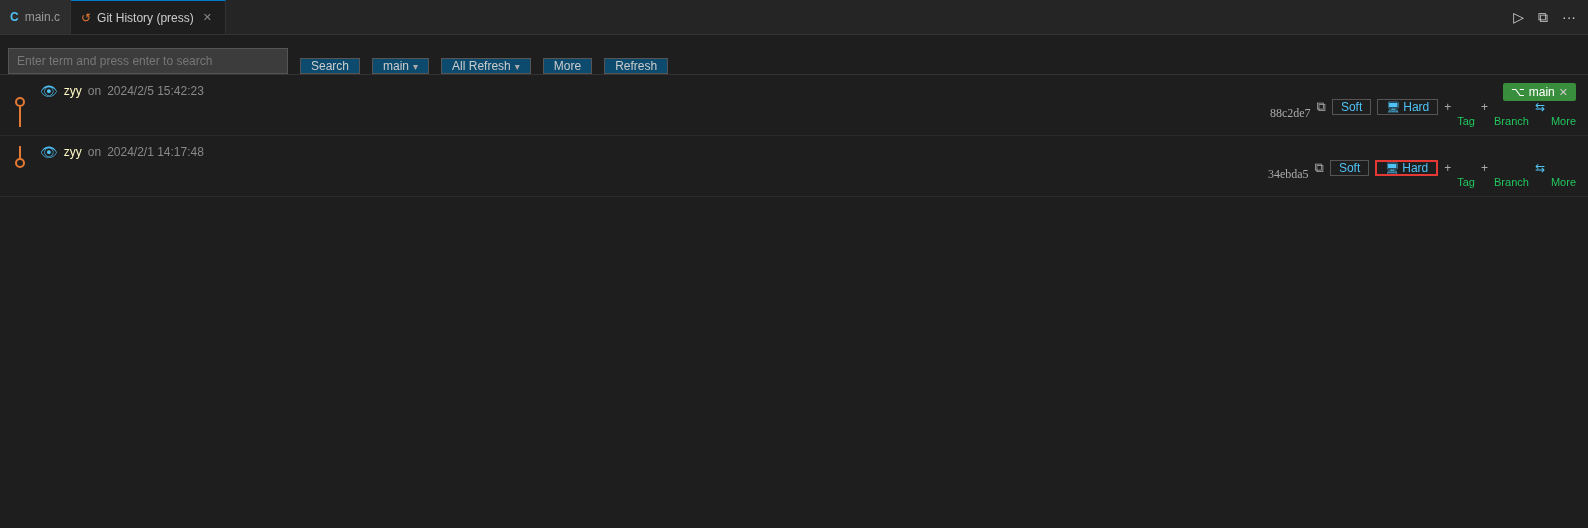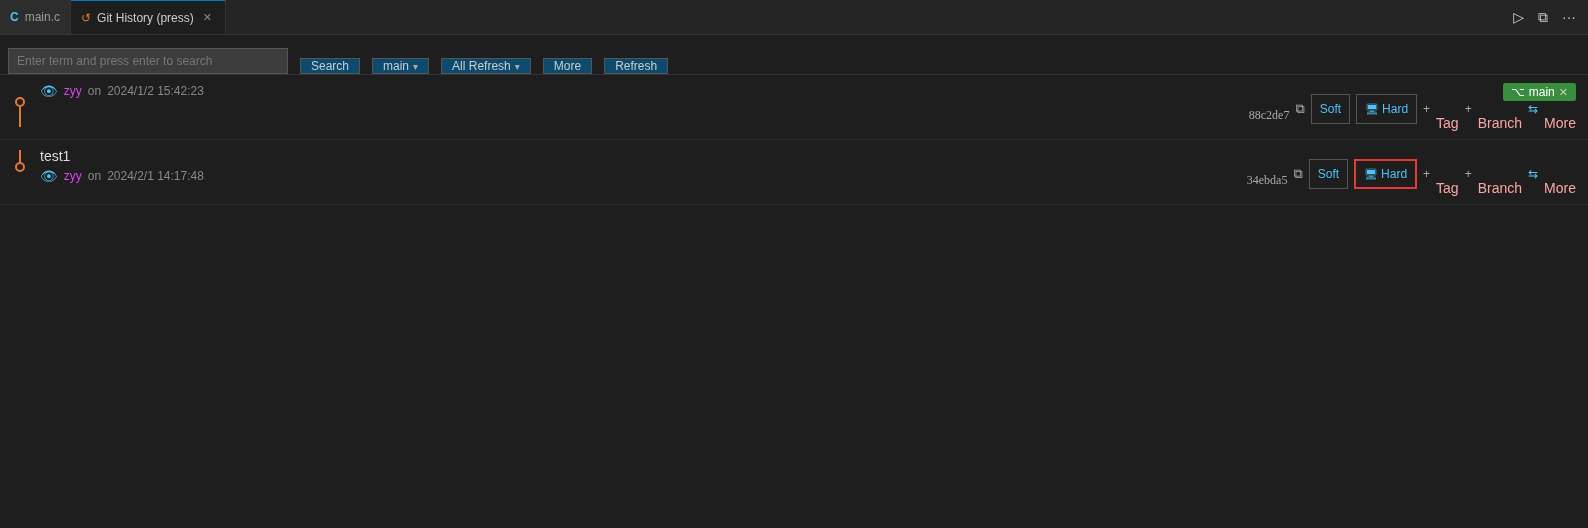--- a/index.html
+++ b/index.html
@@ -167,21 +167,21 @@
       margin-bottom: 4px;
     }
     .commit-meta {
       display: flex;
       align-items: center;
       gap: 6px;
       font-size: 12px;
       color: #888;
     }
     .eye-icon { color: #4fc3f7; font-size: 14px; }
-    .author { color: #d946ef; }
+    .author { color: #fef9c3; }
 
     
     .commit-actions {
       display: flex;
       align-items: center;
       gap: 6px;
       padding-right: 12px;
       flex-shrink: 0;
       padding-top: 4px;
     }
@@ -196,33 +196,33 @@
       font-size: 13px;
       cursor: pointer;
     }
     .action-btn {
       background: transparent;
       border: 1px solid #555;
       color: #4fc3f7;
       padding: 1px 8px;
       font-size: 12px;
       cursor: pointer;
-      height: 30px;
+      height: 16px;
       display: flex;
       align-items: center;
       gap: 3px;
     }
     .action-btn.hard-highlighted {
       background: transparent;
       border: 2px solid #e53935;
       color: #4fc3f7;
     }
     .action-link {
-      color: #fca5a5;
-      font-size: 14px;
+      color: #22c55e;
+      font-size: 11px;
       cursor: pointer;
       text-decoration: none;
       margin-top: 28px;
     }
     .action-plus {
       color: #aaa;
       font-size: 12px;
     }
 
     
@@ -302,21 +302,21 @@
         <div class="graph-line-top" style="visibility:hidden;"></div>
         <div class="graph-circle"></div>
         <div class="graph-line-bottom"></div>
       </div>
 
       <div class="commit-content">
         <div class="commit-meta">
           <span class="eye-icon">👁</span>
           <span class="author">zyy</span>
           <span>on</span>
-          <span>2024/1/2 15:42:23</span>
+          <span>2024/2/5 15:42:23</span>
         </div>
       </div>
 
       <div class="commit-actions">
         <span class="commit-hash">88c2de7</span>
         <span class="action-icon" title="Copy">⧉</span>
         <button class="action-btn">
           <span>Soft</span>
         </button>
         <button class="action-btn">
@@ -339,21 +339,20 @@
     </div>
 
     <div class="commit-row">
 
       <div class="graph-col">
         <div class="graph-line-top"></div>
         <div class="graph-circle-only"></div>
       </div>
 
       <div class="commit-content">
-        <div class="commit-title">test1</div>
         <div class="commit-meta">
           <span class="eye-icon">👁</span>
           <span class="author">zyy</span>
           <span>on</span>
           <span>2024/2/1 14:17:48</span>
         </div>
       </div>
 
       <div class="commit-actions">
         <span class="commit-hash">34ebda5</span>

